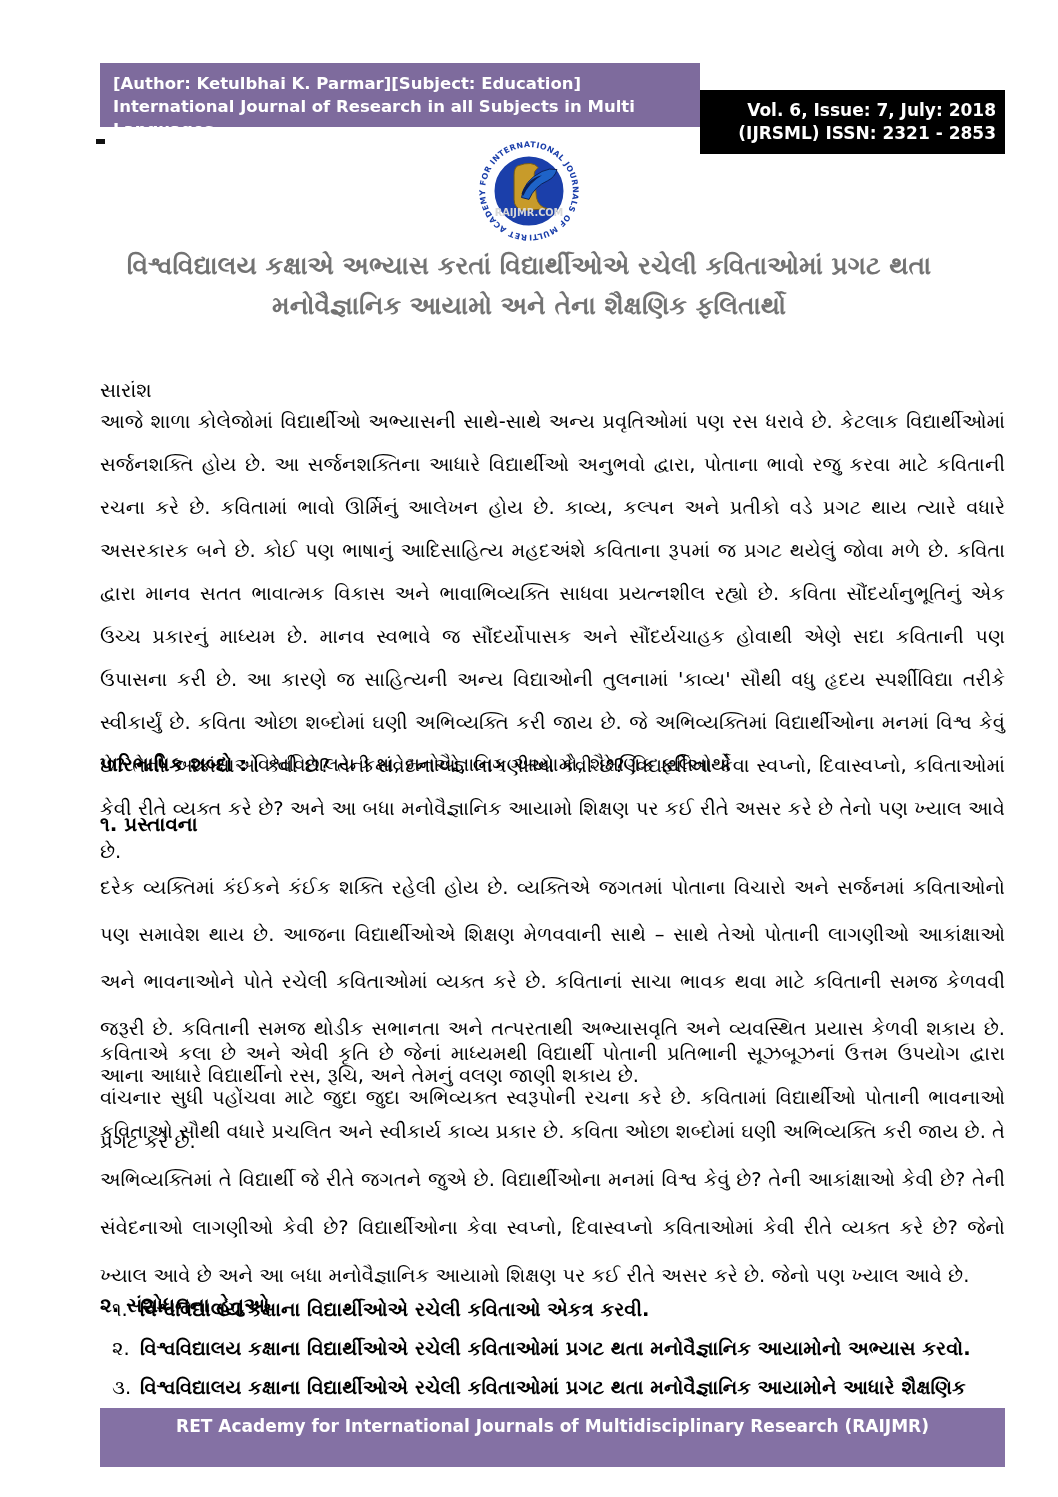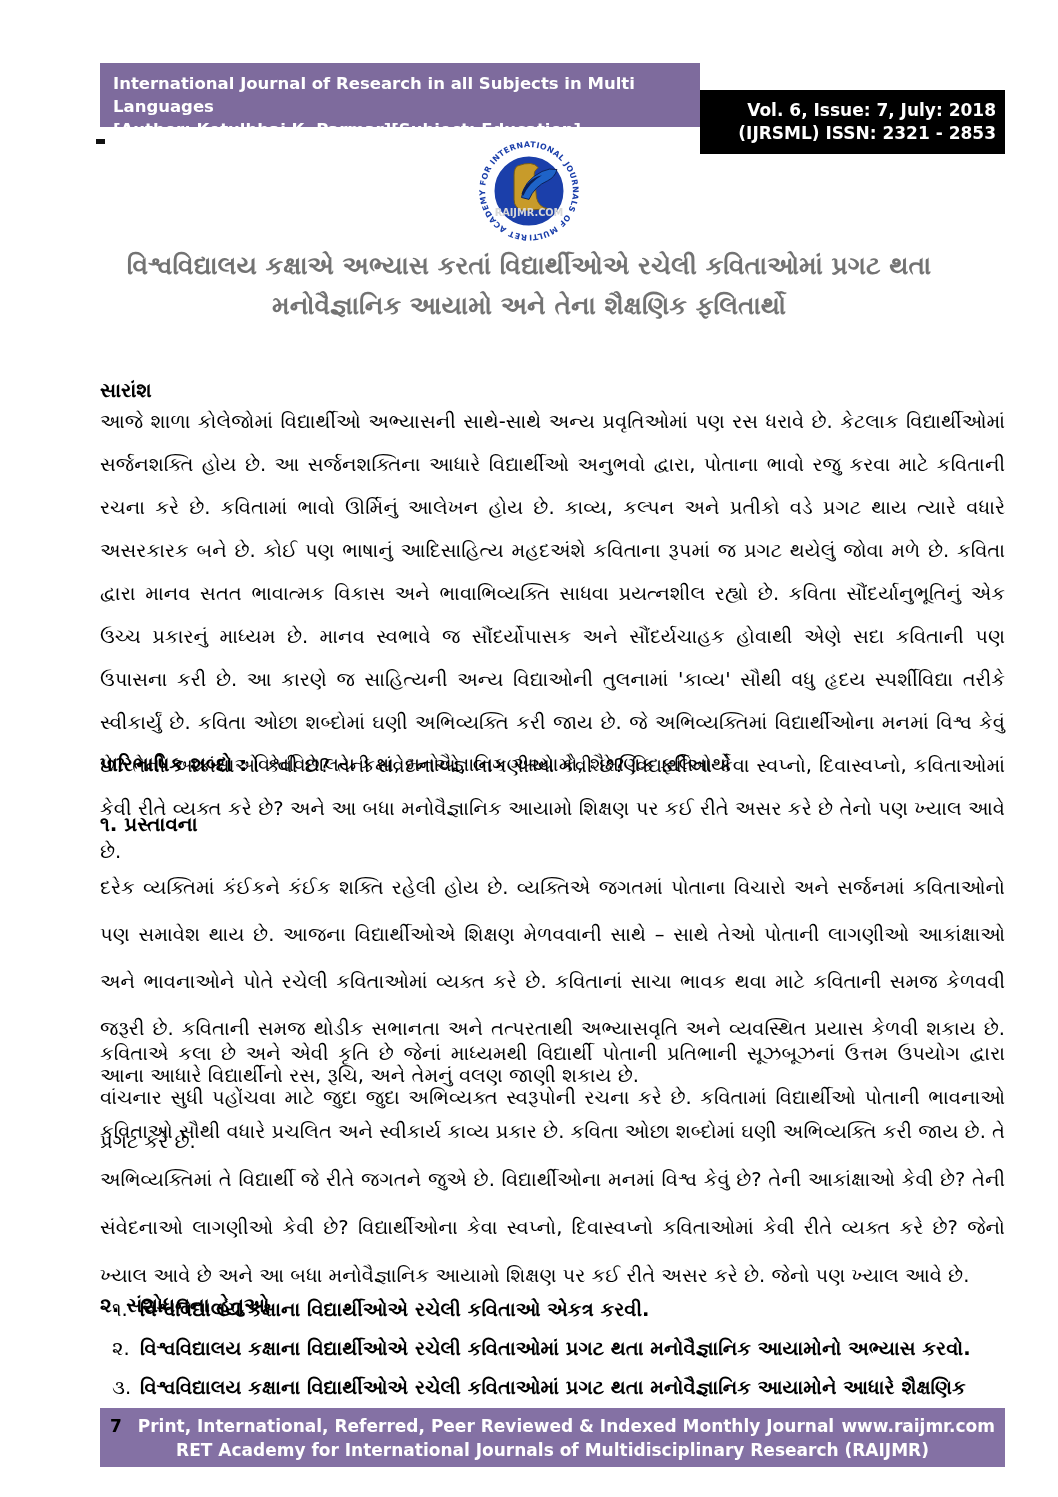--- a/index.html
+++ b/index.html
@@ -18,21 +18,21 @@
   .logo-wrap { position:absolute; left:0; top:136px; width:1058px; display:flex; justify-content:center; }
   .logo-wrap svg { width:112px; height:110px; }
 
   
   .title { position:absolute; left:105px; top:246px; width:848px; text-align:center;
            font-weight:bold; font-size:25px; line-height:40px; color:#737373; }
   .author { position:absolute; left:100px; top:348px; width:858px; text-align:center;
             font-size:19px; color:#000; }
 
   
-  .abstract-heading { position:absolute; left:100px; top:378px; font-weight:bold; font-size:20px; }
+  .abstract-heading { position:absolute; left:100px; top:378px; font-weight:normal; font-size:20px; }
   .abstract-body { position:absolute; left:100px; top:400px; width:905px; font-size:19.5px;
                    line-height:43px; text-align:justify; color:#000; }
   .keywords { position:absolute; left:100px; top:752px; width:905px; font-size:19.5px; }
   .keywords b { font-size:20px; }
   .sec1-heading { position:absolute; left:100px; top:812px; font-weight:bold; font-size:20px; }
   .sec1-para1 { position:absolute; left:100px; top:864px; width:905px; font-size:19.5px;
                 line-height:47px; text-align:justify; }
   .sec1-para2 { position:absolute; left:100px; top:1032px; width:905px; font-size:19.5px;
                 line-height:44px; text-align:justify; }
   .sec1-para3 { position:absolute; left:100px; top:1108px; width:905px; font-size:19.5px;
@@ -50,22 +50,22 @@
   .footer .pageno { color:#000; margin-right:10px; }
   .footer .row2 { text-align:center; line-height:25px; }
 </style>
 </head>
 <body>
 
 <div class="page">
 
   <div class="header">
     <div class="purple">
+      <div>[Author: Ketulbhai K. Parmar][Subject: Education]</div>
       <div>International Journal of Research in all Subjects in Multi Languages</div>
-      <div>[Author: Ketulbhai K. Parmar][Subject: Education]</div>
     </div>
     <div class="black">
       <div>Vol. 6, Issue: 7, July: 2018</div>
       <div>(IJRSML)  ISSN: 2321 - 2853</div>
     </div>
   </div>
   <div class="margin-mark"></div>
 
   <div class="logo-wrap">
     <svg viewBox="0 0 120 118">
@@ -107,23 +107,16 @@
       <span class="num">૨.</span>
       <span class="txt">વિશ્વવિદ્યાલય કક્ષાના વિદ્યાર્થીઓએ રચેલી કવિતાઓમાં પ્રગટ થતા મનોવૈજ્ઞાનિક આયામોનો અભ્યાસ કરવો.</span>
     </div>
     <div class="obj">
       <span class="num">૩.</span>
       <span class="txt">વિશ્વવિદ્યાલય કક્ષાના વિદ્યાર્થીઓએ રચેલી કવિતાઓમાં પ્રગટ થતા મનોવૈજ્ઞાનિક આયામોને આધારે શૈક્ષણિક ફલિતાર્થો તારવવા.</span>
     </div>
   </div>
 
   <div class="footer">
-    <div class="row1">
-      <span>
-        <span class="pageno">7</span>
-        <span>Print, International, Referred, Peer Reviewed &amp; Indexed Monthly Journal</span>
-      </span>
-      <span>www.raijmr.com</span>
-    </div>
     <div class="row2">RET Academy for International Journals of Multidisciplinary Research (RAIJMR)</div>
   </div>
 
 </div>
 
 </body></html>

